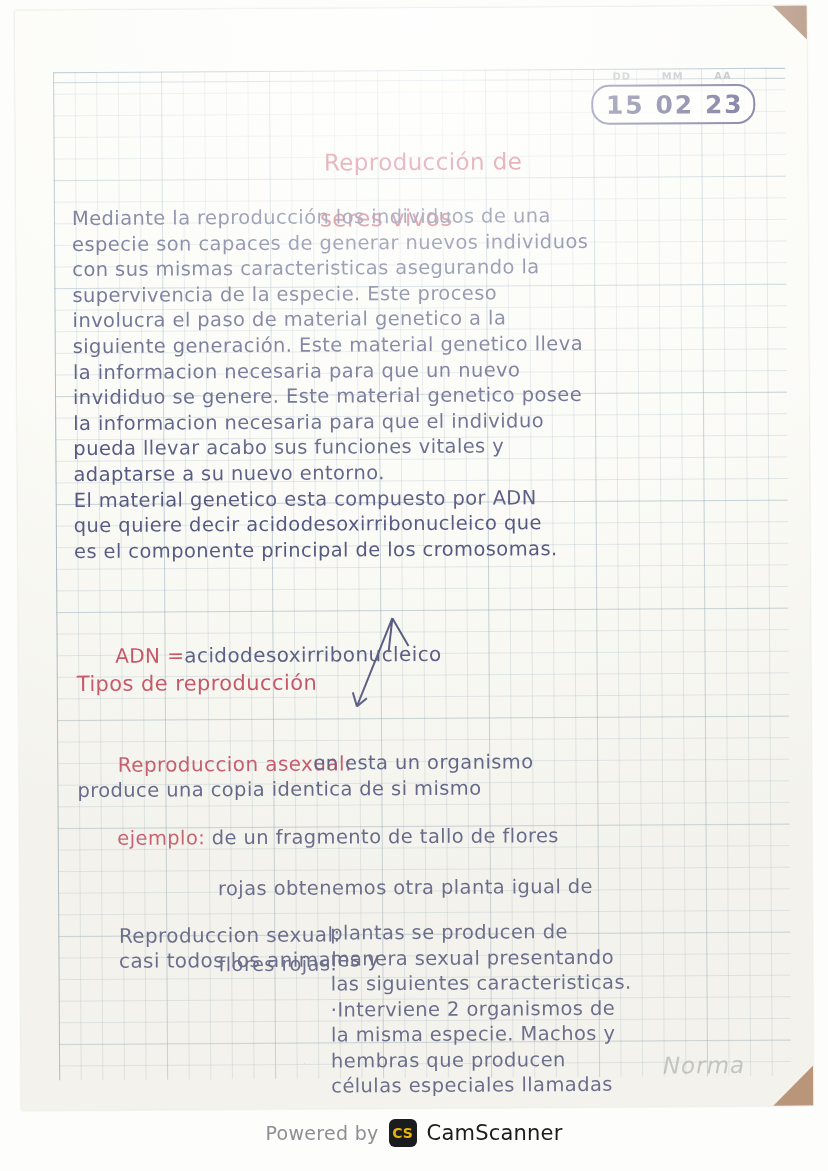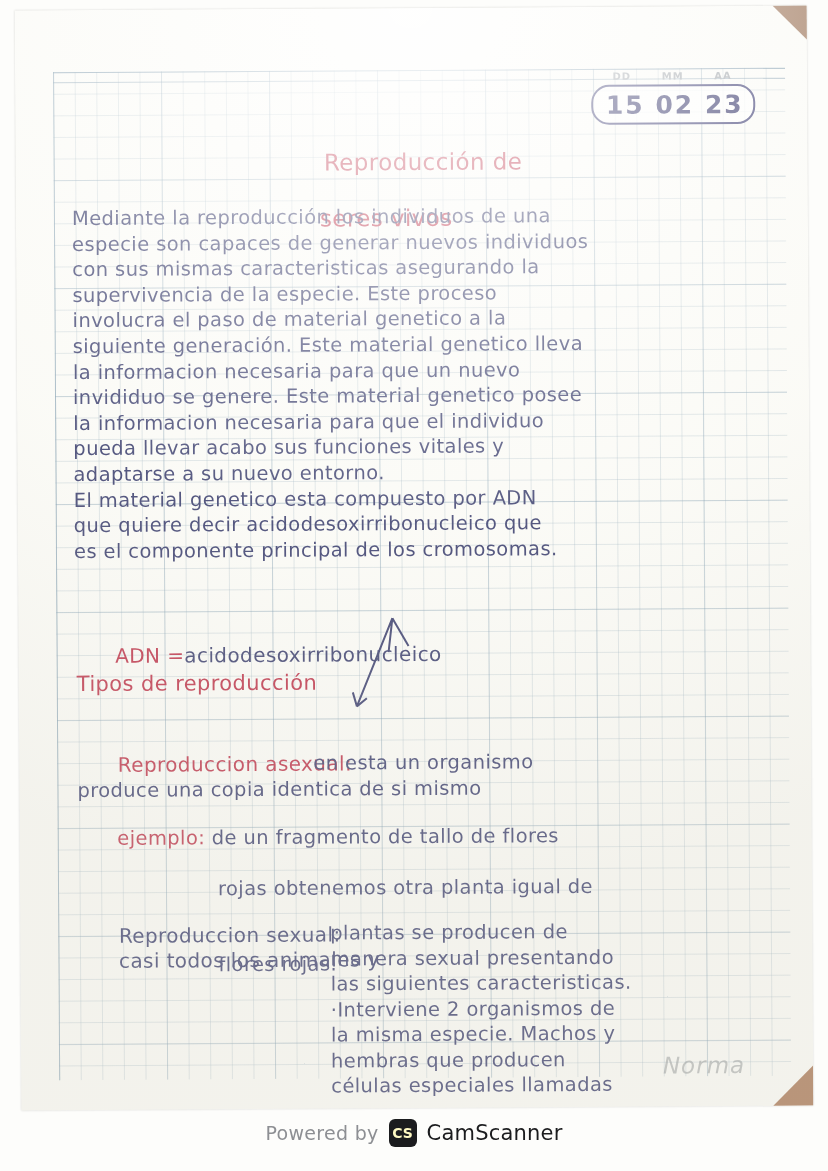--- a/index.html
+++ b/index.html
@@ -265,21 +265,21 @@
   .footer-powered {
     font-size: 19px;
     color: #8d8f93;
     letter-spacing: .3px;
   }
   .cs-badge {
     width: 28px;
     height: 28px;
     border-radius: 6px;
     background: #1b1c1e;
-    color: #fef9c3;
+    color: #eab308;
     font-size: 14px;
     font-weight: bold;
     display: flex;
     align-items: center;
     justify-content: center;
     letter-spacing: 0;
   }
   .cs-name {
     font-size: 21px;
     color: #1b1c1e;

